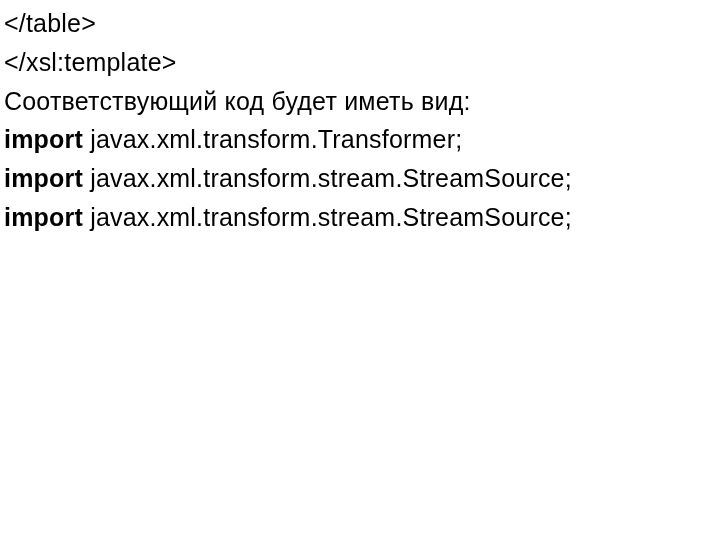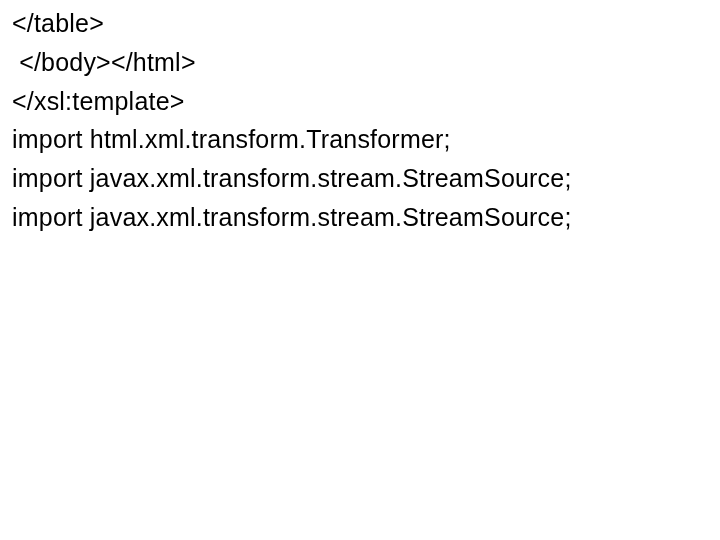--- a/index.html
+++ b/index.html
@@ -5,36 +5,36 @@
   html, body {
     margin: 0;
     padding: 0;
     width: 720px;
     height: 540px;
     background: #ffffff;
     font-family: Arial, Helvetica, sans-serif;
     overflow: hidden;
   }
   .content {
-    padding: 4px 12px;
+    padding: 4px 4px;
   }
   .line {
     font-size: 25px;
     line-height: 1.55;
     color: #000;
     letter-spacing: 0.2px;
     white-space: pre;
   }
   .bold {
-    font-weight: 400;
+    font-weight: 700;
   }
 </style>
 </head>
 <body>
 
 <div class="content">
     <div class="line"><span>&lt;/table&gt;</span></div>
-    <div class="line"><span> &lt;/body&gt;&lt;/html&gt;</span></div>
     <div class="line"><span>&lt;/xsl:template&gt;</span></div>
-    <div class="line"><span class="bold">import</span><span> html.xml.transform.Transformer;</span></div>
+    <div class="line"><span>Соответствующий код будет иметь вид:</span></div>
+    <div class="line"><span class="bold">import</span><span> javax.xml.transform.Transformer;</span></div>
     <div class="line"><span class="bold">import</span><span> javax.xml.transform.stream.StreamSource;</span></div>
     <div class="line"><span class="bold">import</span><span> javax.xml.transform.stream.StreamSource;</span></div>
   </div>
 
 </body></html>

